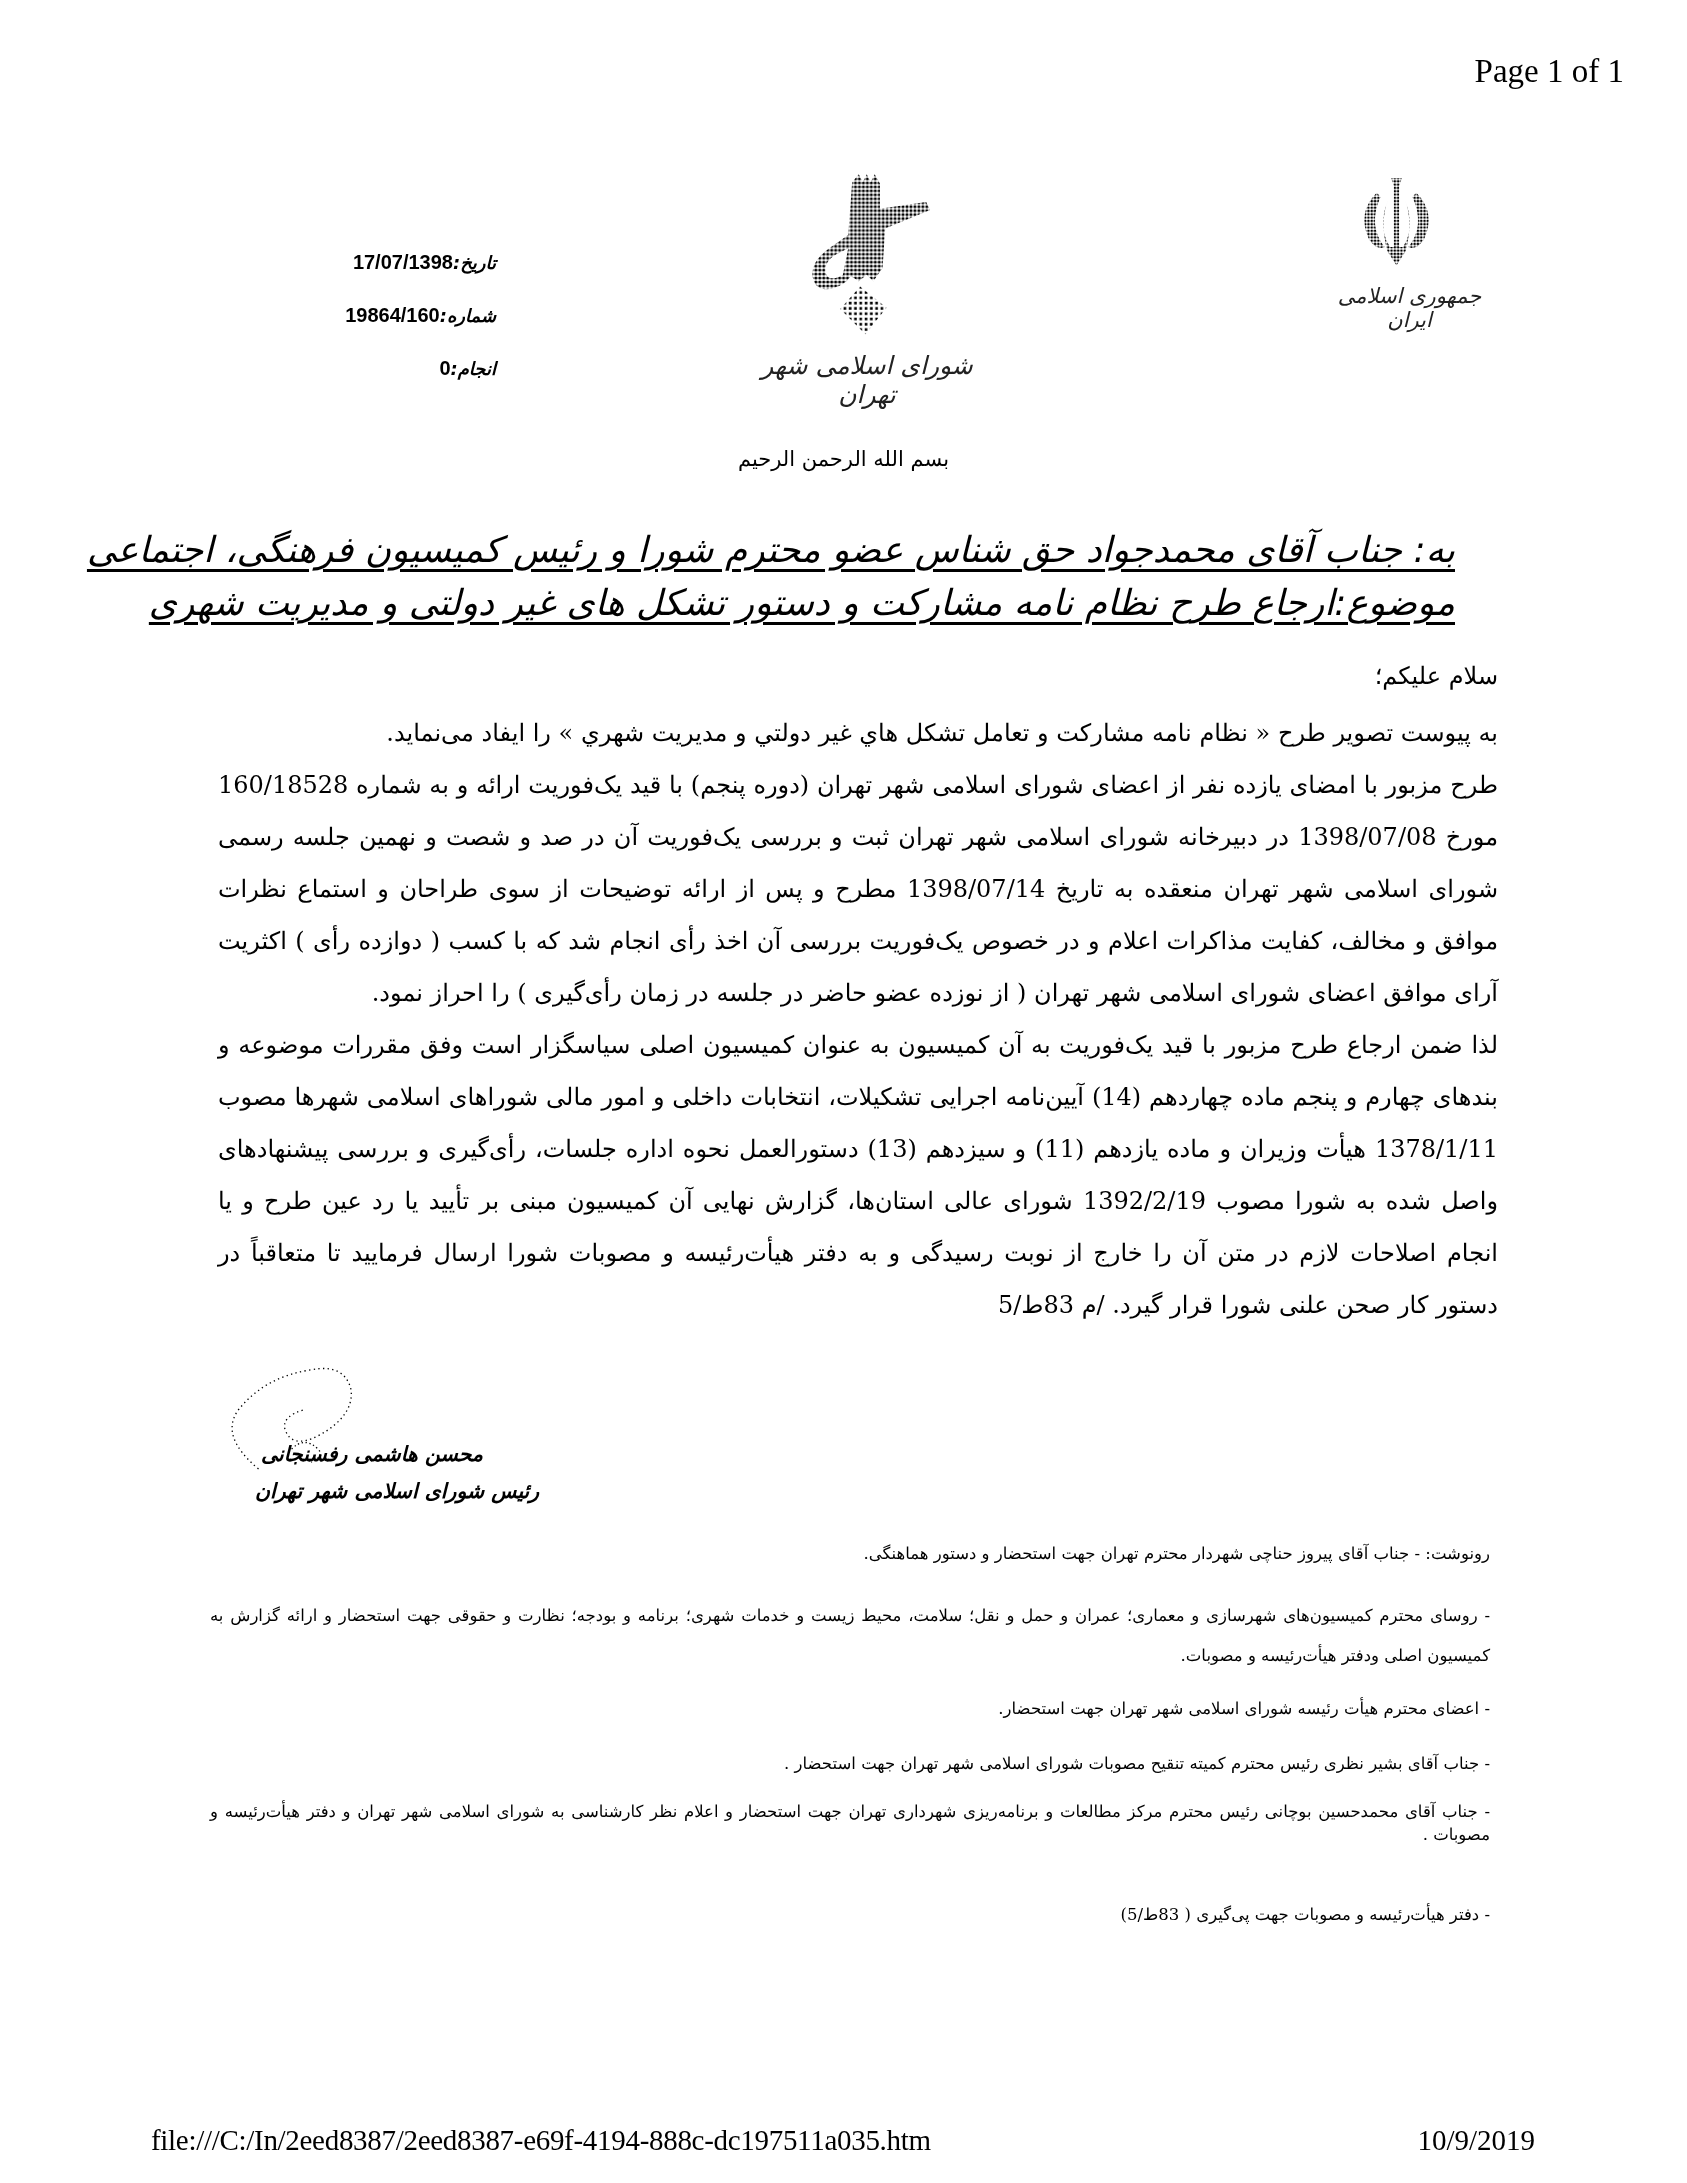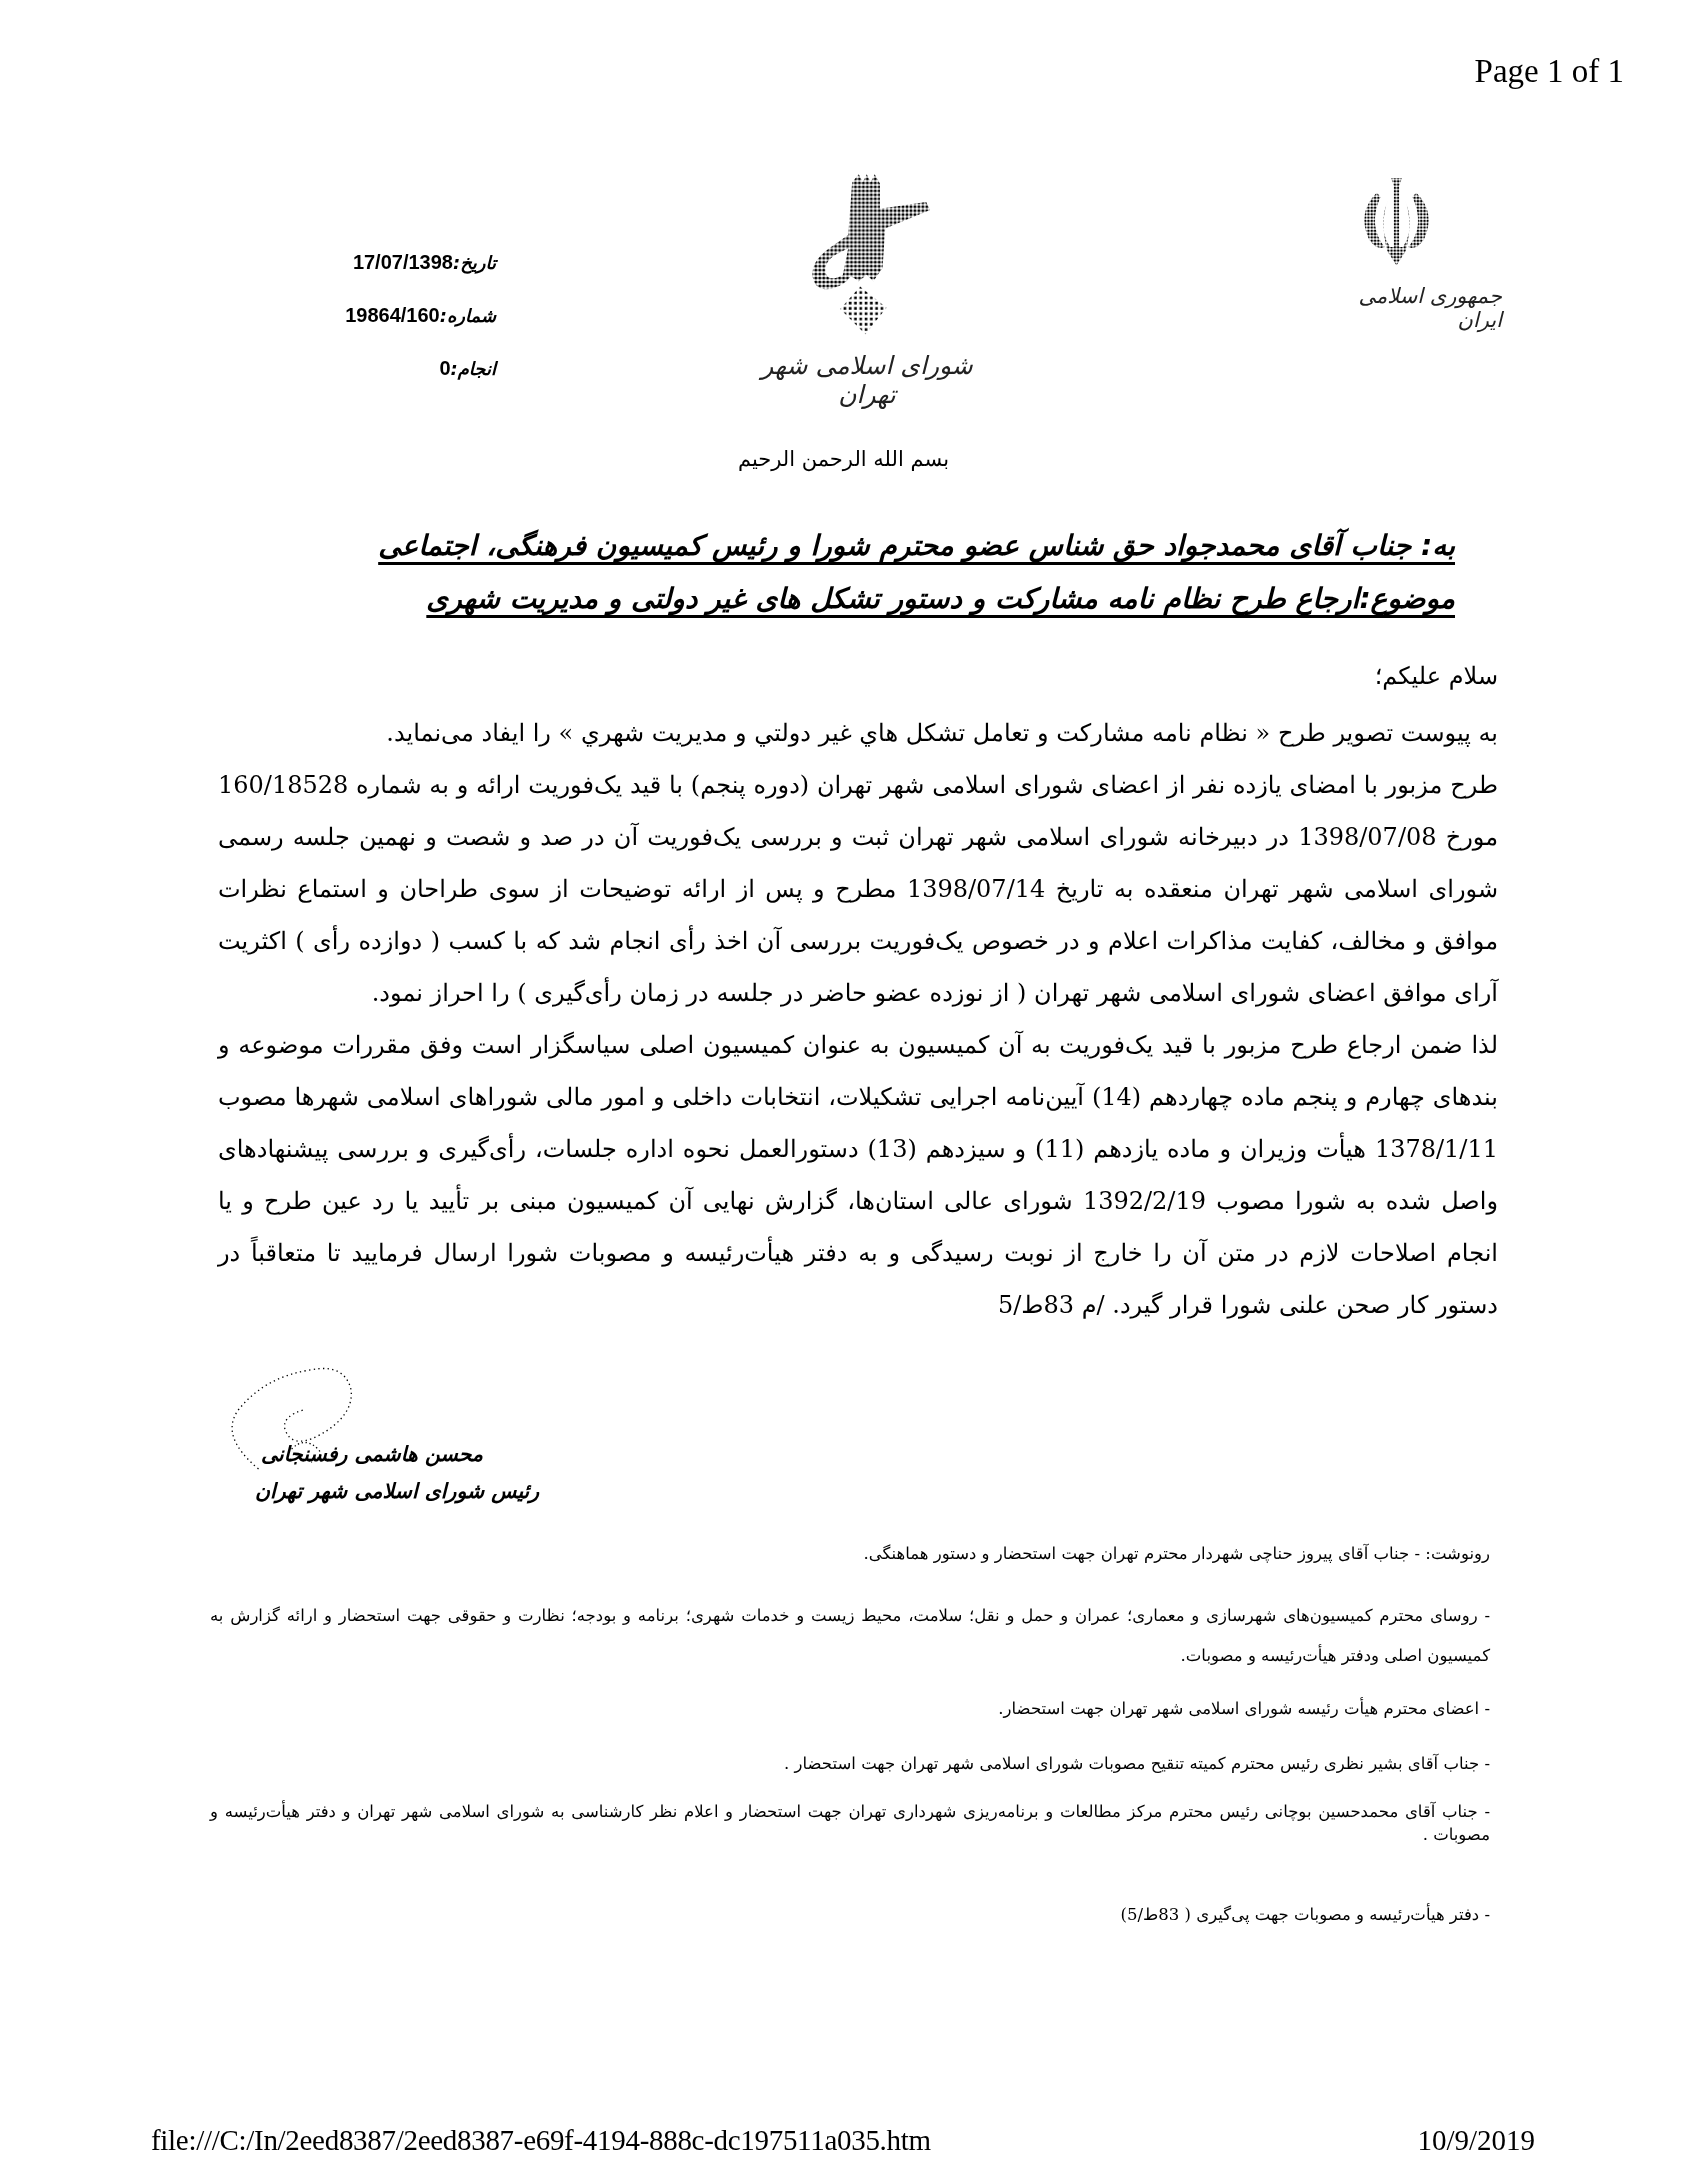--- a/index.html
+++ b/index.html
@@ -8,25 +8,25 @@
   .page-header { top:5.3px; right:63px; font-family:"Liberation Serif", serif; font-size:33px;margin-top:48px; }
   .footer-path { top:2124px; left:151px; font-family:"Liberation Serif", serif; font-size:29px; letter-spacing:-0.3px; }
   .footer-date { top:2124px; right:152px; font-family:"Liberation Serif", serif; font-size:29px; }
 
   .meta { left:278px; width:218px; direction:rtl; text-align:right; font-family:"DejaVu Sans", sans-serif; font-weight:bold; font-style:italic; font-size:18px; }
   .meta .val { font-family:Liberation Sans, sans-serif; font-style:normal; font-size:20px; font-weight:bold;text-align:center; }
 
   .logo-council { left:774px; top:169px; width:192px; height:185px; }
   .council-caption { left:748px; top:351px; width:238px; text-align:center; direction:rtl; font-family:"DejaVu Serif", serif; font-style:italic; font-size:25px; color:#222; letter-spacing:-0.7px; }
   .emblem { left:1350px; top:173px; width:93px; height:99px; }
-  .emblem-caption { left:1317px; top:284px; width:185px; direction:rtl; font-family:"DejaVu Serif", serif; font-style:italic; font-size:21px; color:#222; letter-spacing:-0.7px; }
+  .emblem-caption { left:1317px; top:284px; width:185px; text-align:center; direction:rtl; font-family:"DejaVu Serif", serif; font-style:italic; font-size:21px; color:#222; letter-spacing:-0.7px; }
 
   .bismillah { top:447px; left:0; width:1687px; text-align:center; direction:rtl; font-family:"DejaVu Serif", serif; font-size:21px; }
 
-  .heading { right:232px; direction:rtl; text-align:right; font-family:"DejaVu Sans", sans-serif; font-weight:bold; font-style:italic; font-size:28px; text-decoration:underline; text-decoration-thickness:2.6px; text-underline-offset:6.6px; white-space:nowrap; }
+  .heading { right:232px; direction:rtl; text-align:right; font-family:"DejaVu Sans", sans-serif; font-weight:normal; font-style:italic; font-size:36px; text-decoration:underline; text-decoration-thickness:2.6px; text-underline-offset:6.6px; white-space:nowrap; }
 
   .body-text { left:218px; width:1280px; direction:rtl; text-align:justify; text-align-last:right; font-family:"DejaVu Serif", serif; font-size:24px; line-height:52px; }
   .body-text p { margin:0; }
   .greet { top:662px; right:189px; direction:rtl; font-family:"DejaVu Serif", serif; font-size:24px; }
 
   .sig-name { left:261px; top:1442px; direction:rtl; font-family:"DejaVu Sans", sans-serif; font-weight:bold; font-style:italic; font-size:20.5px; }
   .sig-title { left:255px; top:1479px; direction:rtl; font-family:"DejaVu Sans", sans-serif; font-weight:bold; font-style:italic; font-size:20.5px; }
   .signature { left:212px; top:1350px; width:212px; height:152px; }
 
   .cc { left:218px; width:1280px; direction:rtl; text-align:right; font-family:"DejaVu Serif", serif; font-size:16.5px; }

